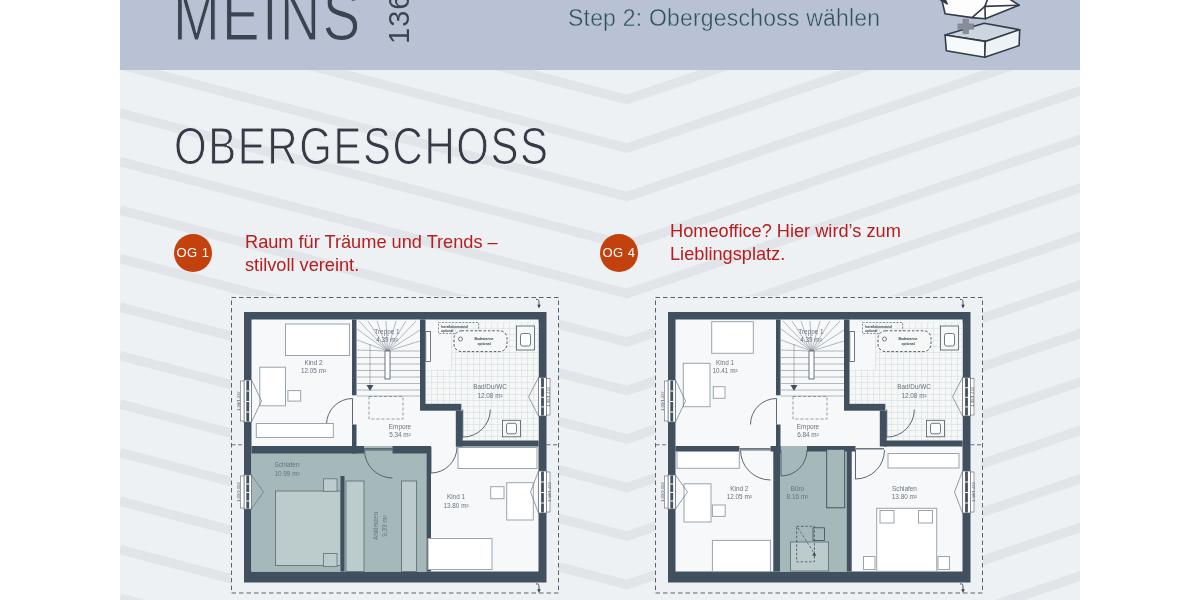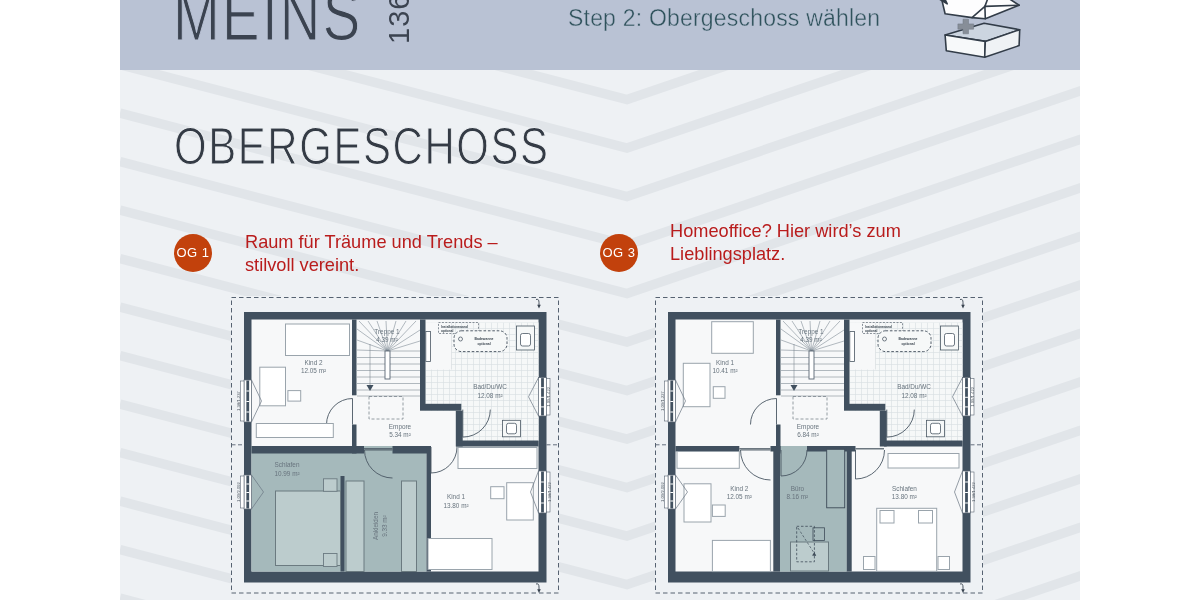--- a/index.html
+++ b/index.html
@@ -59,21 +59,21 @@
 
 <path d="M 963,19.2 h 5.5 v 4.7 h 5.1 v 5.3 h -5.1 v 4.6 h -5.5 v -4.6 h -5.1 v -5.3 h 5.1 Z" fill="#878e98" stroke="#6f7681" stroke-width="0.5"></path>
 </svg>
 
 <div class="title">OBERGESCHOSS</div>
 
 <div class="og" style="left:174px;top:233.5px">OG 1</div>
 
 <div class="desc" style="left:245px;top:231px">Raum für Träume und Trends –<br>stilvoll vereint.</div>
 
-<div class="og" style="left:600px;top:233.5px">OG 3</div>
+<div class="og" style="left:600px;top:233.5px">OG 4</div>
 
 <div class="desc" style="left:670px;top:220px">Homeoffice? Hier wird’s zum<br>Lieblingsplatz.</div>
 
 <svg style="position:absolute;left:231px;top:296px;width:328px;height:304px" viewBox="231 296 328 304">
     <g>
       <rect x="231" y="296" width="328" height="304" fill="#eef1f4"></rect>
     </g>
     <g>
       <rect x="231.5" y="297.5" width="327" height="295.5" fill="none" stroke="#566271" stroke-width="1" stroke-dasharray="4.5 3"></rect>
     </g>

